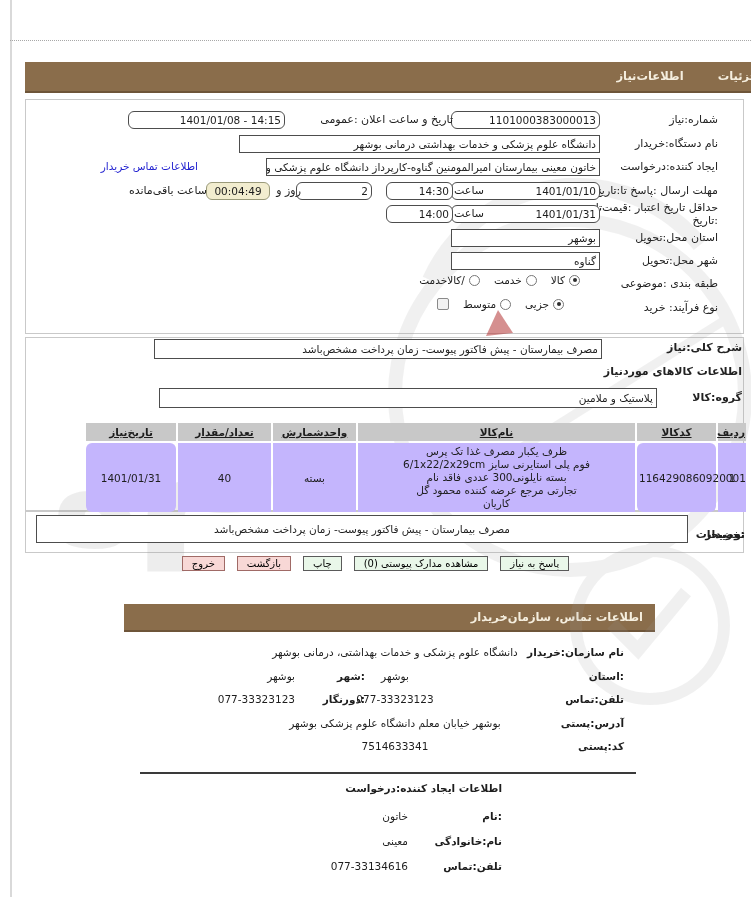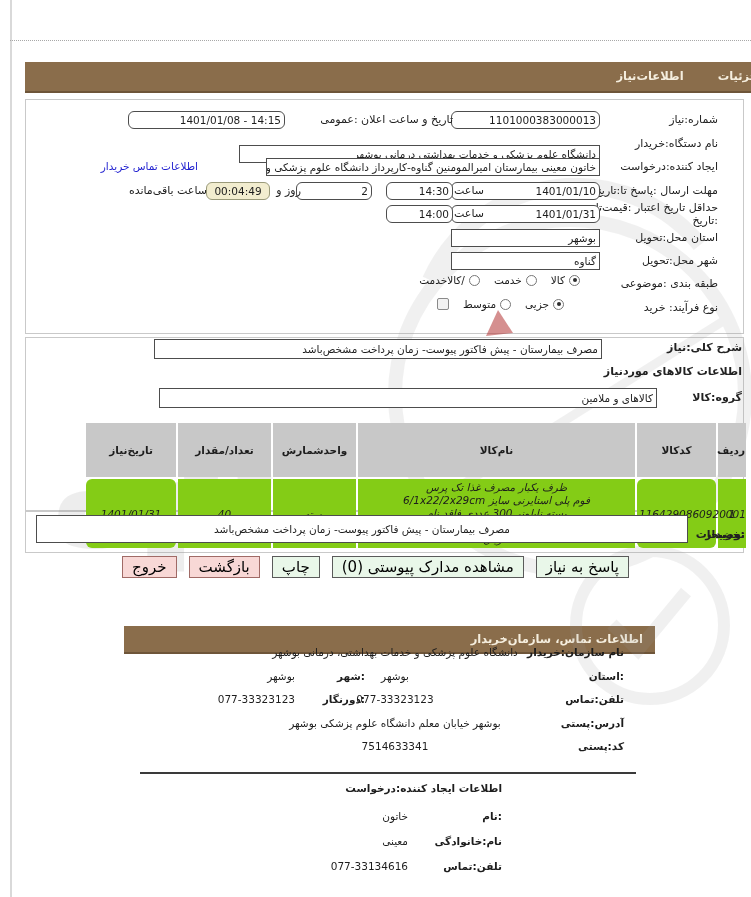--- a/index.html
+++ b/index.html
@@ -20,25 +20,25 @@
   .cd{background:var(--countdown_bg,#f2edcf);border:1px solid #9a9a7a;text-align:center;}
   .link{position:absolute;font-size:10.5px;color:var(--link_blue,#1f1fcf);white-space:nowrap;cursor:pointer;z-index:3;}
   .optrow{position:absolute;display:flex;direction:rtl;align-items:center;gap:14px;z-index:3;font-size:10.5px;white-space:nowrap;}
   .opt{display:inline-flex;align-items:center;gap:4px;}
   .rdo{width:9px;height:9px;border:1px solid #767676;border-radius:50%;background:#fff;display:inline-flex;align-items:center;justify-content:center;}
   .rdo .dot{width:4px;height:4px;border-radius:50%;background:transparent;}
   .rdo.sel .dot{background:#2e2e2e;}
   .cbx{width:10px;height:10px;border:1px solid #8a8a8a;border-radius:2px;background:#f2f2f2;display:inline-block;}
   table.goods{position:absolute;left:84px;top:421px;width:650px;border-collapse:separate;border-spacing:2px;z-index:3;
        font-size:10.5px;direction:rtl;table-layout:fixed;}
-  table.goods th{background:#c8c8c8;font-weight:bold;padding:21px 1px;text-align:center;}
-  table.goods td{background:#84cc16;text-align:center;vertical-align:middle;padding:2px;font-style:italic;}
+  table.goods th{background:#c8c8c8;font-weight:bold;padding:3px 1px;text-align:center;text-decoration:underline;}
+  table.goods td{background:#c4b5fd;text-align:center;vertical-align:middle;padding:2px;}
   .cell-name{white-space:pre-line;line-height:13px;}
   .btnrow{position:absolute;left:0;right:0;top:556px;display:flex;direction:rtl;justify-content:center;gap:12px;z-index:3;}
-  .btn{font-family:"DejaVu Sans",sans-serif;font-size:15px;padding:1px 9px;border:1px solid #5a5a5a;cursor:pointer;white-space:nowrap;}
+  .btn{font-family:"DejaVu Sans",sans-serif;font-size:10px;padding:1px 9px;border:1px solid #5a5a5a;cursor:pointer;white-space:nowrap;}
   .btn.green{background:var(--button_green,#e9f7e9);}
   .btn.pink{background:var(--button_pink,#f8d8d6);border-color:#a06a66;}
   .c-lbl{position:absolute;font-size:10.5px;font-weight:bold;white-space:nowrap;z-index:3;}
   .c-val{position:absolute;font-size:10.5px;white-space:nowrap;z-index:3;}
   .c-col{width:250px;text-align:center;white-space:normal;}
   .divider{position:absolute;left:140px;top:772px;width:496px;border-top:2px solid #3a3a3a;z-index:3;}
   .wm{position:absolute;inset:0;z-index:2;pointer-events:none;}
 </style>
 </head>
 <body>
@@ -69,21 +69,21 @@
   </div>
 
   <div class="panel" style="left:25px;top:99px;width:717px;height:233px;"></div>
 
   <span class="lbl" style="right:33px;top:113px;">شماره:نیاز</span>
   <div class="inp ltr" style="right:151px;top:111px;width:141px;">1101000383000013</div>
   <span class="lbl" style="right:298px;top:113px;">تاریخ و ساعت اعلان :عمومی</span>
   <div class="inp ltr" style="right:466px;top:111px;width:149px;">1401/01/08 - 14:15</div>
 
   <span class="lbl" style="right:33px;top:137px;">نام دستگاه:خریدار</span>
-  <div class="inp" style="right:151px;top:145px;width:353px;">دانشگاه علوم پزشکی و خدمات بهداشتی درمانی بوشهر</div>
+  <div class="inp" style="right:151px;top:135px;width:353px;">دانشگاه علوم پزشکی و خدمات بهداشتی درمانی بوشهر</div>
 
   <span class="lbl" style="right:33px;top:160px;">ایجاد کننده:درخواست</span>
   <div class="inp" style="right:151px;top:158px;width:326px;">خاتون معینی بیمارستان امیرالمومنین گناوه-کارپرداز دانشگاه علوم پزشکی و خدد</div>
   <span class="link" style="right:553px;top:160px;">اطلاعات تماس خریدار</span>
 
   <span class="lbl" style="right:33px;top:184px;">مهلت ارسال :پاسخ تا:تاریخ</span>
   <div class="inp ltr" style="right:151px;top:182px;width:141px;">1401/01/10</div>
   <span class="lbl" style="right:267px;top:184px;">ساعت</span>
   <div class="inp ltr" style="right:298px;top:182px;width:59px;">14:30</div>
   <div class="inp ltr" style="right:379px;top:182px;width:68px;">2</div>
@@ -143,21 +143,21 @@
   </div>
 
   <div class="panel" style="left:25px;top:337px;width:717px;height:172px;"></div>
 
   <span class="lbl b" style="right:9px;top:341px;">شرح کلی:نیاز</span>
   <div class="inp big" style="right:149px;top:339px;width:440px;">مصرف بیمارستان - پیش فاکتور پیوست- زمان پرداخت مشخص‌باشد</div>
 
   <span class="lbl b" style="right:9px;top:365px;">اطلاعات کالاهای موردنیاز</span>
 
   <span class="lbl b" style="right:9px;top:391px;">گروه:کالا</span>
-  <div class="inp big" style="right:94px;top:388px;width:490px;">کالاهای و ملامین</div>
+  <div class="inp big" style="right:94px;top:388px;width:490px;">پلاستیک و ملامین</div>
 
   <table class="goods">
     <colgroup>
         <col style="width:28px">
         <col style="width:79px">
         <col style="width:277px">
         <col style="width:83px">
         <col style="width:93px">
         <col style="width:90px">
       </colgroup>
@@ -191,21 +191,21 @@
   <div class="inp" style="left:36px;top:515px;width:644px;height:26px;line-height:26px;text-align:center;">مصرف بیمارستان - پیش فاکتور پیوست- زمان پرداخت مشخص‌باشد</div>
 
   <div class="btnrow">
     <button class="btn green">پاسخ به نیاز</button>
     <button class="btn green">مشاهده مدارک پیوستی (0)</button>
     <button class="btn green">چاپ</button>
     <button class="btn pink">بازگشت</button>
     <button class="btn pink">خروج</button>
   </div>
 
-  <div class="bar" style="left:124px;top:604px;width:507px;height:26px;padding:0 12px;line-height:26px;margin-top:22px;">
+  <div class="bar" style="left:124px;top:604px;width:507px;height:26px;padding:0 12px;line-height:26px;">
     <span>اطلاعات  تماس،  سازمان‌خریدار</span>
   </div>
 
   <span class="c-lbl" style="right:127px;top:646px;">نام سازمان:خریدار</span>
   <span class="c-val c-col" style="right:231px;top:646px;">دانشگاه علوم پزشکی و خدمات بهداشتی، درمانی بوشهر</span>
 
   <span class="c-lbl" style="right:127px;top:670px;">:استان</span>
   <span class="c-val c-col" style="right:231px;top:670px;">بوشهر</span>
   <span class="c-lbl" style="right:386px;top:670px;">:شهر</span>
   <span class="c-val" style="right:456px;top:670px;">بوشهر</span>

